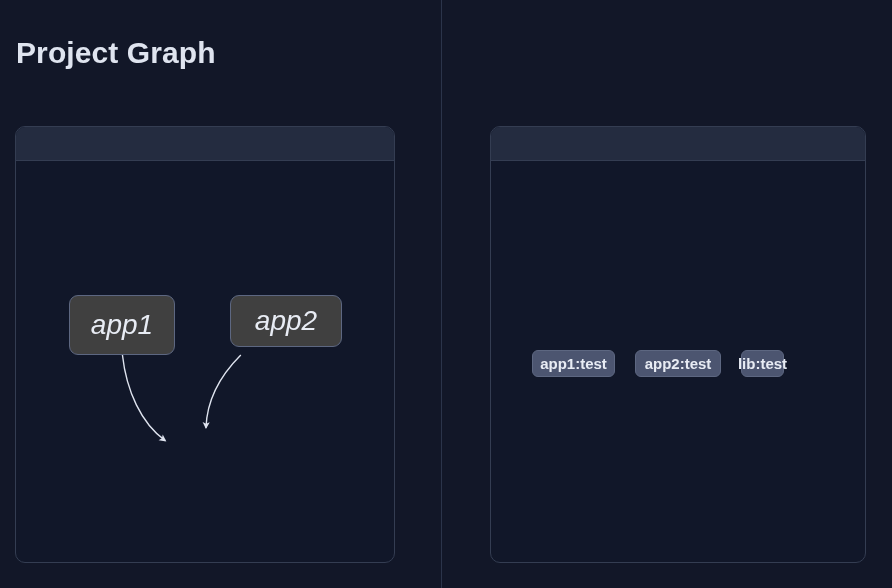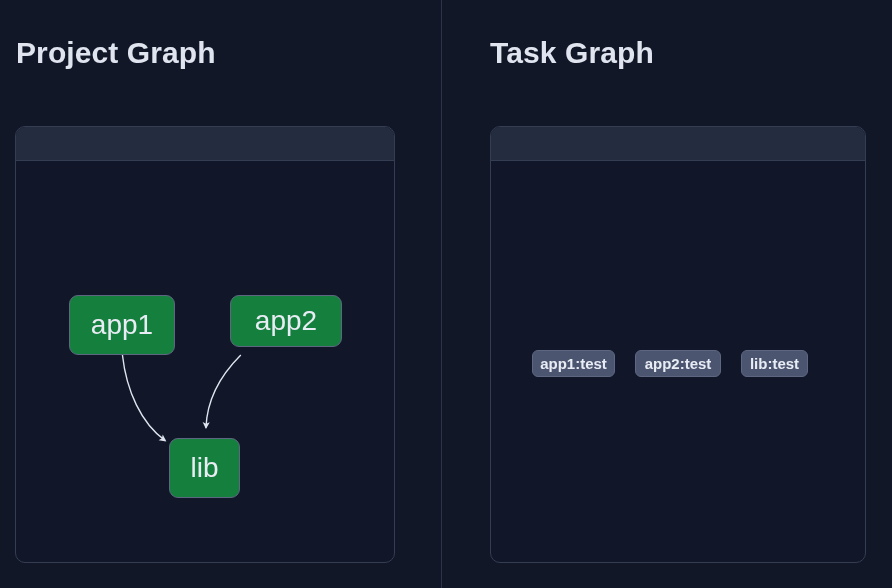--- a/index.html
+++ b/index.html
@@ -88,30 +88,31 @@
     left: 0;
     top: 34px;
     right: 0;
     bottom: 0;
   }
 
   
   .node {
     position: absolute;
     box-sizing: border-box;
-    background: #15803d;
+    background: #404040;
     border: 1px solid #5d6781;
     border-radius: 9px;
     display: flex;
     align-items: center;
     justify-content: center;
     color: #e8ecf4;
     font-size: 28px;
     line-height: 1;
     white-space: nowrap;
+    font-style: italic;
   }
   .node.app1 { left: 53px;  top: 134px; width: 106px; height: 60px; }
   .node.app2 { left: 214px; top: 134px; width: 112px; height: 52px; }
   .node.lib  { left: 153px; top: 277px; width: 71px;  height: 60px; }
 
   
   .task-node {
     position: absolute;
     box-sizing: border-box;
     background: #4c5570;
@@ -121,21 +122,21 @@
     align-items: center;
     justify-content: center;
     color: #e8ecf4;
     font-size: 15px;
     font-weight: bold;
     line-height: 1;
     white-space: nowrap;
   }
   .task-node.t0 { left: 41px;  top: 189px; width: 83px; height: 27px; }
   .task-node.t1 { left: 144px; top: 189px; width: 86px; height: 27px; }
-  .task-node.t2 { left: 250px; top: 189px; width: 67px; height: 27px; }
+  .task-node.t2 { left: 250px; top: 189px; width: 43px; height: 27px; }
 
   
   .edges {
     position: absolute;
     left: 0; top: 0;
     width: 100%; height: 100%;
     pointer-events: none;
   }
 </style>
 </head>
@@ -168,31 +169,27 @@
         </svg>
 
         <div class="node app1">
           <span>app1</span>
         </div>
 
         <div class="node app2">
           <span>app2</span>
         </div>
 
-        <div class="node lib">
-          <span>lib</span>
-        </div>
 
       </div>
     </div>
   </div>
 
   <div class="column right">
 
-    <div class="panel-title">Task Graph</div>
 
     <div class="graph-panel">
       <div class="panel-header"></div>
 
       <div class="panel-canvas">
 
         <div class="task-node t0">
           <span>app1:test</span>
         </div>
 

